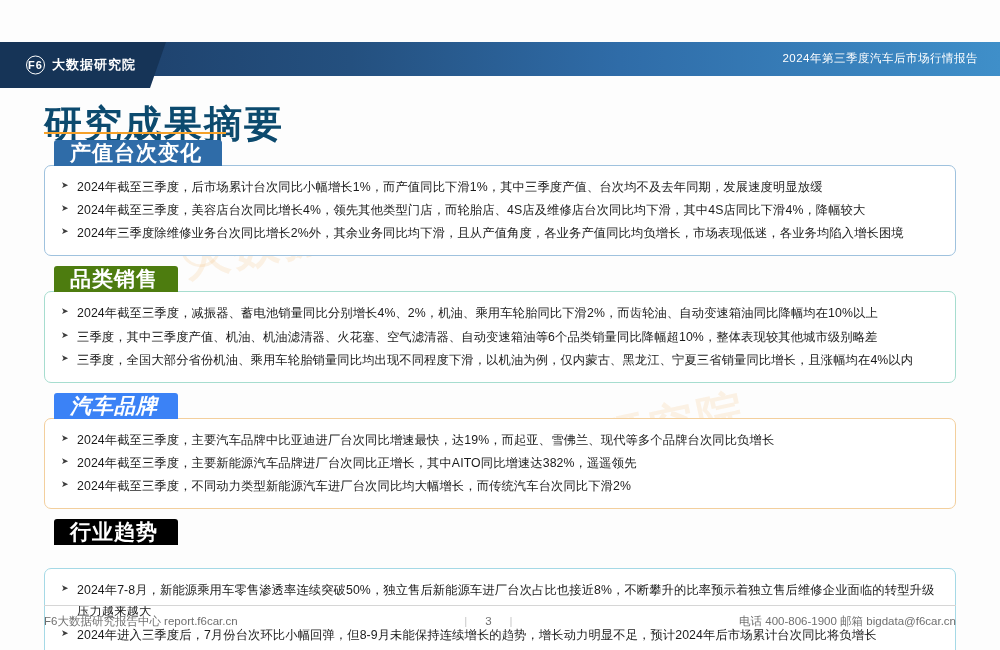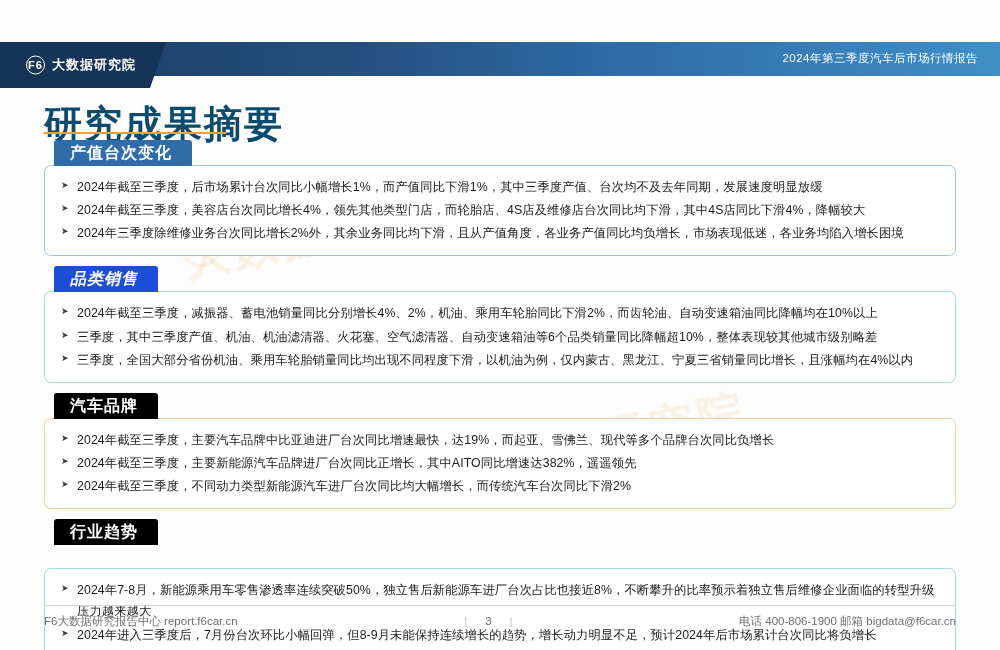--- a/index.html
+++ b/index.html
@@ -116,21 +116,21 @@
   }
   .section { position: relative; margin-bottom: 10px; }
   .sec-tab {
     position: relative;
     z-index: 3;
     display: inline-block;
     height: 26px;
     line-height: 26px;
     padding: 0 20px 0 16px;
     color: #ffffff;
-    font-size: 16px;
+    font-size: 21px;
     font-weight: bold;
     letter-spacing: 1px;
     border-radius: 3px 3px 0 0;
     margin-left: 10px;
   }
   .sec-body {
     position: relative;
     margin-top: -1px;
     border: 1px solid #bcd3e8;
     border-radius: 7px;
@@ -150,23 +150,23 @@
     content: "\27A4";
     position: absolute;
     left: 0;
     top: 1px;
     font-size: 9px;
     color: #3d3d3d;
   }
   
   .c-blue  .sec-tab { background: #2f6ca8; }
   .c-blue  .sec-body { border-color: #9fc2de; }
-  .c-green .sec-tab { background: #1d4ed8; font-style: italic; }
+  .c-green .sec-tab { background: #4d7c0f; }
   .c-green .sec-body { border-color: #a6ddcf; }
-  .c-orange .sec-tab { background: #000000; }
+  .c-orange .sec-tab { background: #3b82f6; font-style: italic; }
   .c-orange .sec-body { border-color: #f3cf9d; }
   .c-cyan  .sec-tab { background: #000000; }
   .c-cyan  .sec-body { border-color: #a5d9e6; margin-top: 23px; }
   
   .footer-rule {
     position: absolute;
     left: 44px; right: 44px;
     bottom: 44px;
     height: 1px;
     background: #d6d6d6;

